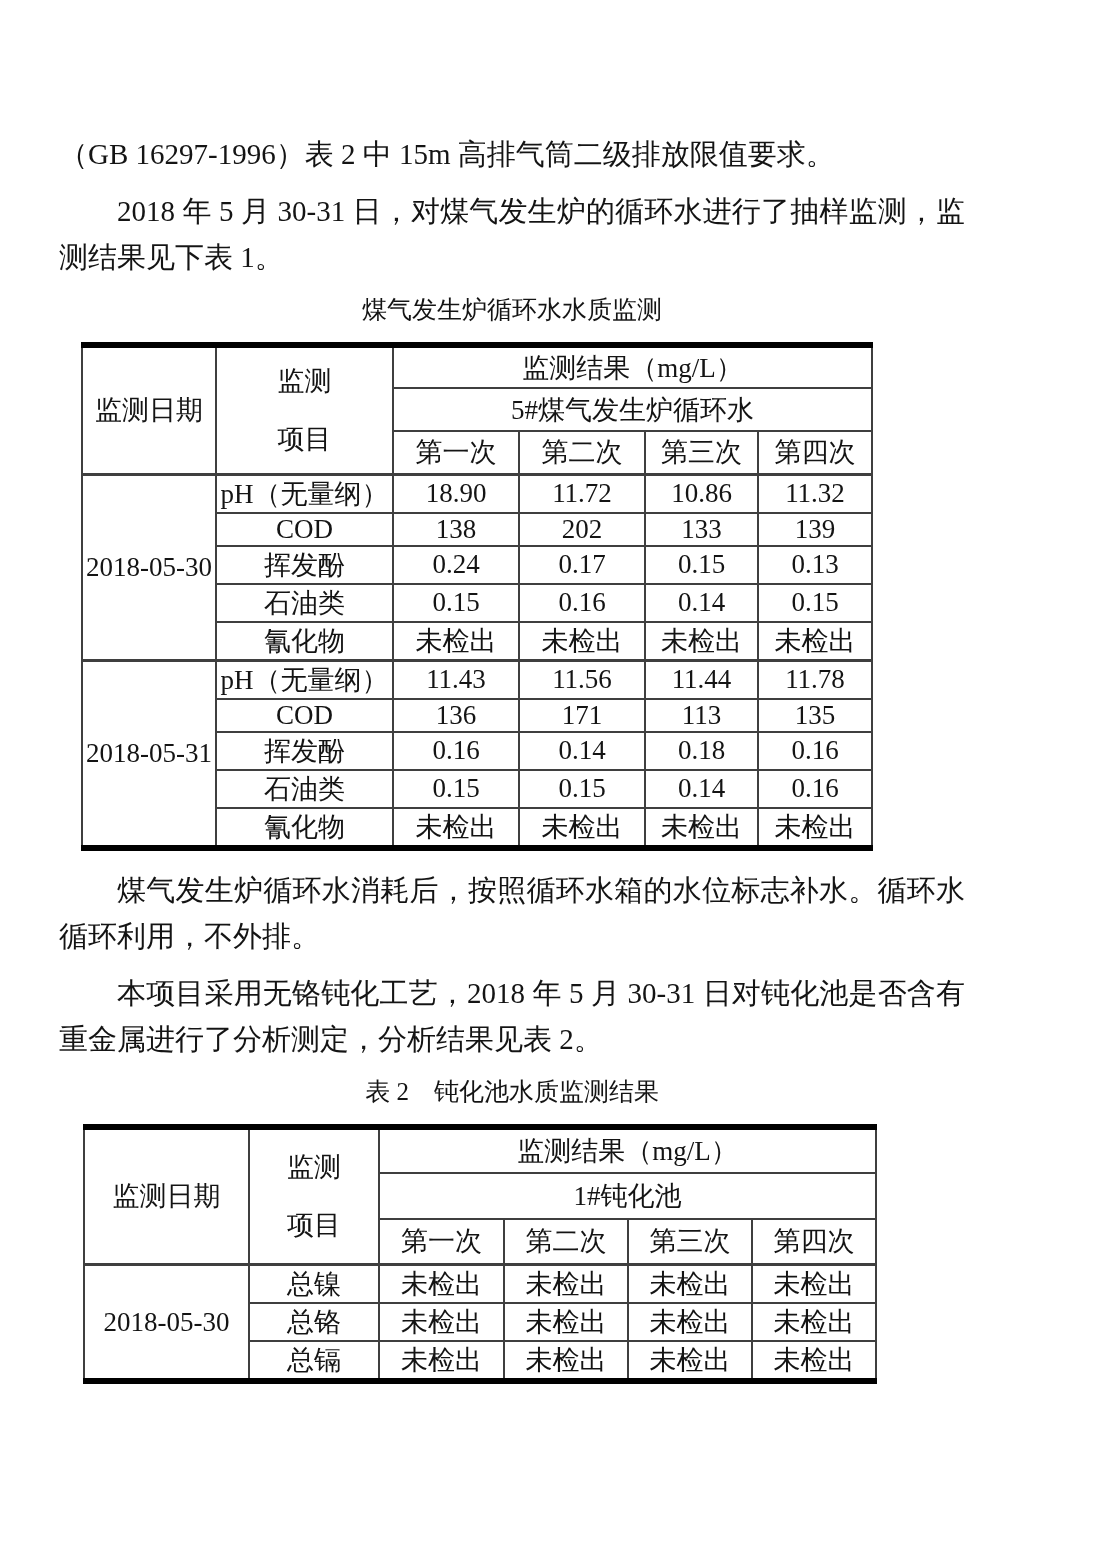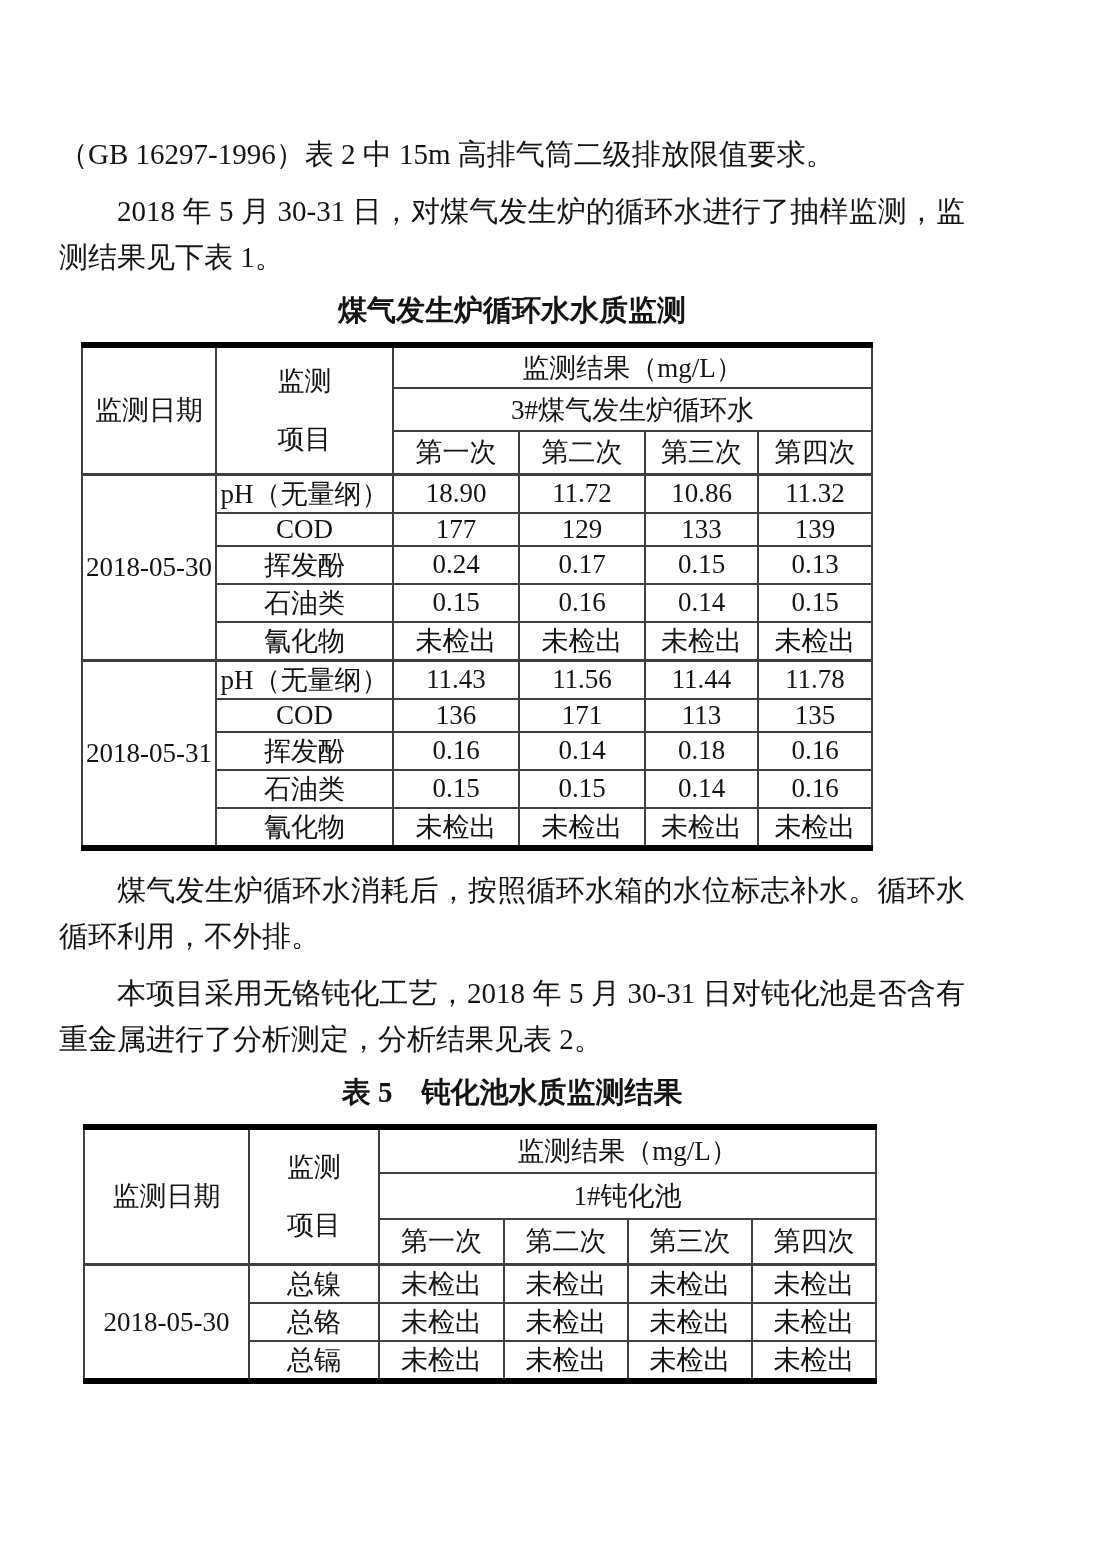--- a/index.html
+++ b/index.html
@@ -17,22 +17,22 @@
   .para {
     margin: 0;
     font-size: 29px;
     line-height: 46px;
     text-align: justify;
   }
   .para.indent { text-indent: 2em; }
   .para.mt { margin-top: 11px; }
   .tbl-title {
     margin: 7px 0 0 0;
-    font-size: 29px;
-    font-weight: bold;
+    font-size: 25px;
+    font-weight: normal;
     text-align: center;
     line-height: 46px;
   }
   .dtable {
     border-collapse: collapse;
     table-layout: fixed;
     margin-top: 9px;
     border-top: 6px solid #000;
     border-bottom: 6px solid #000;
     border-left: 2px solid #3f3f3f;
@@ -80,42 +80,42 @@
     <thead>
       <tr class="hrow">
         <th rowspan="3">监测日期</th>
         <th rowspan="3" class="two-line">
           <div>监测</div>
           <div>项目</div>
         </th>
         <th colspan="4">监测结果（mg/L）</th>
       </tr>
       <tr class="hrow">
-        <th colspan="4">3#煤气发生炉循环水</th>
+        <th colspan="4">5#煤气发生炉循环水</th>
       </tr>
       <tr class="hrow">
         <th>第一次</th>
         <th>第二次</th>
         <th>第三次</th>
         <th>第四次</th>
       </tr>
     </thead>
     <tbody>
       <tr class="drow">
         <td rowspan="5">2018-05-30</td>
         <td>pH（无量纲）</td>
         <td>18.90</td>
         <td>11.72</td>
         <td>10.86</td>
         <td>11.32</td>
       </tr>
       <tr class="drow">
         <td>COD</td>
-        <td>177</td>
-        <td>129</td>
+        <td>138</td>
+        <td>202</td>
         <td>133</td>
         <td>139</td>
       </tr>
       <tr class="drow">
         <td>挥发酚</td>
         <td>0.24</td>
         <td>0.17</td>
         <td>0.15</td>
         <td>0.13</td>
       </tr>
@@ -168,21 +168,21 @@
         <td>未检出</td>
         <td>未检出</td>
         <td>未检出</td>
       </tr>
     </tbody>
   </table>
 
   <p class="para indent" style="margin-top:16px">煤气发生炉循环水消耗后，按照循环水箱的水位标志补水。循环水循环利用，不外排。</p>
   <p class="para indent mt">本项目采用无铬钝化工艺，2018 年 5 月 30-31 日对钝化池是否含有重金属进行了分析测定，分析结果见表 2。</p>
 
-  <h3 class="tbl-title">表 5　钝化池水质监测结果</h3>
+  <h3 class="tbl-title">表 2　钝化池水质监测结果</h3>
 
   <table class="dtable t2">
     <colgroup>
       <col style="width:165px">
         <col style="width:130px">
         <col style="width:125px">
         <col style="width:124px">
         <col style="width:124px">
         <col style="width:124px">
     </colgroup>

